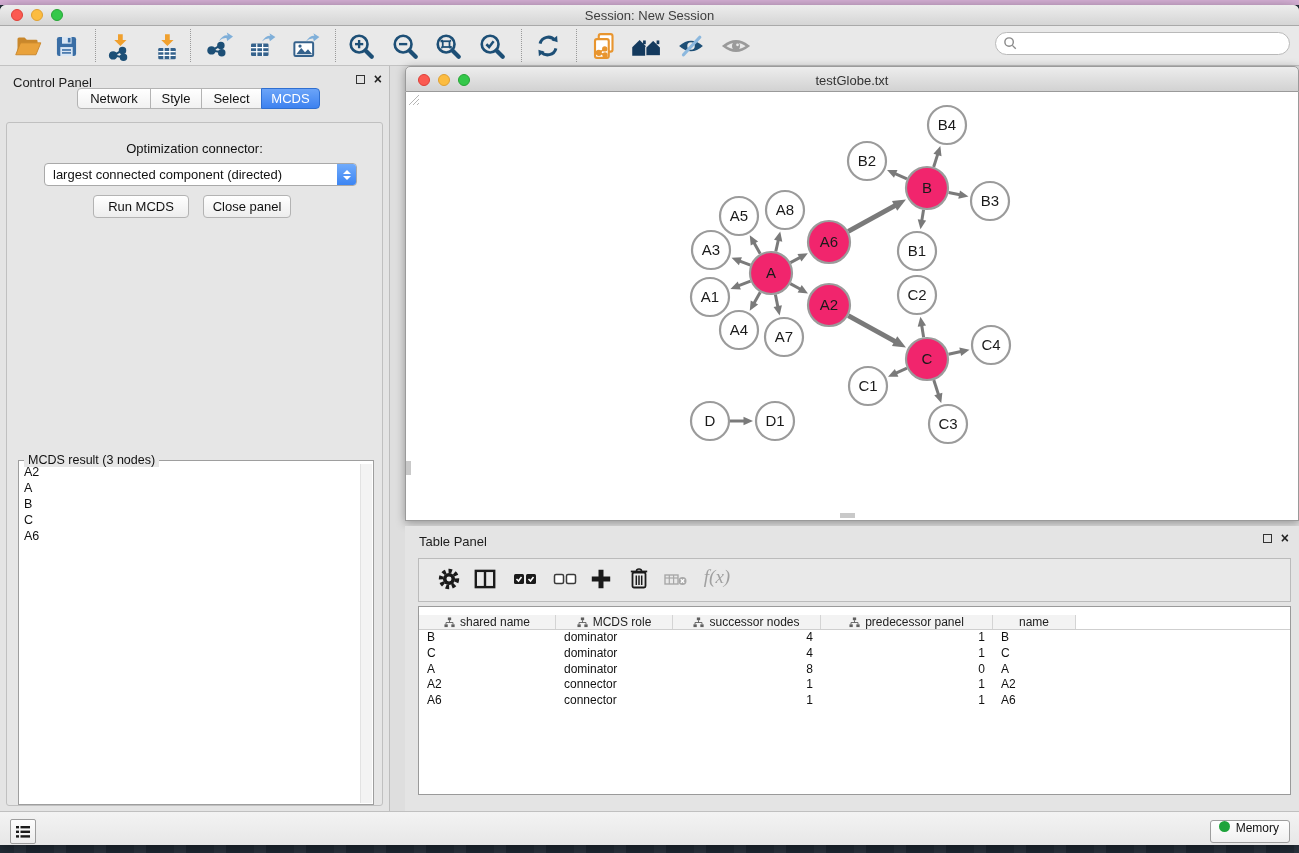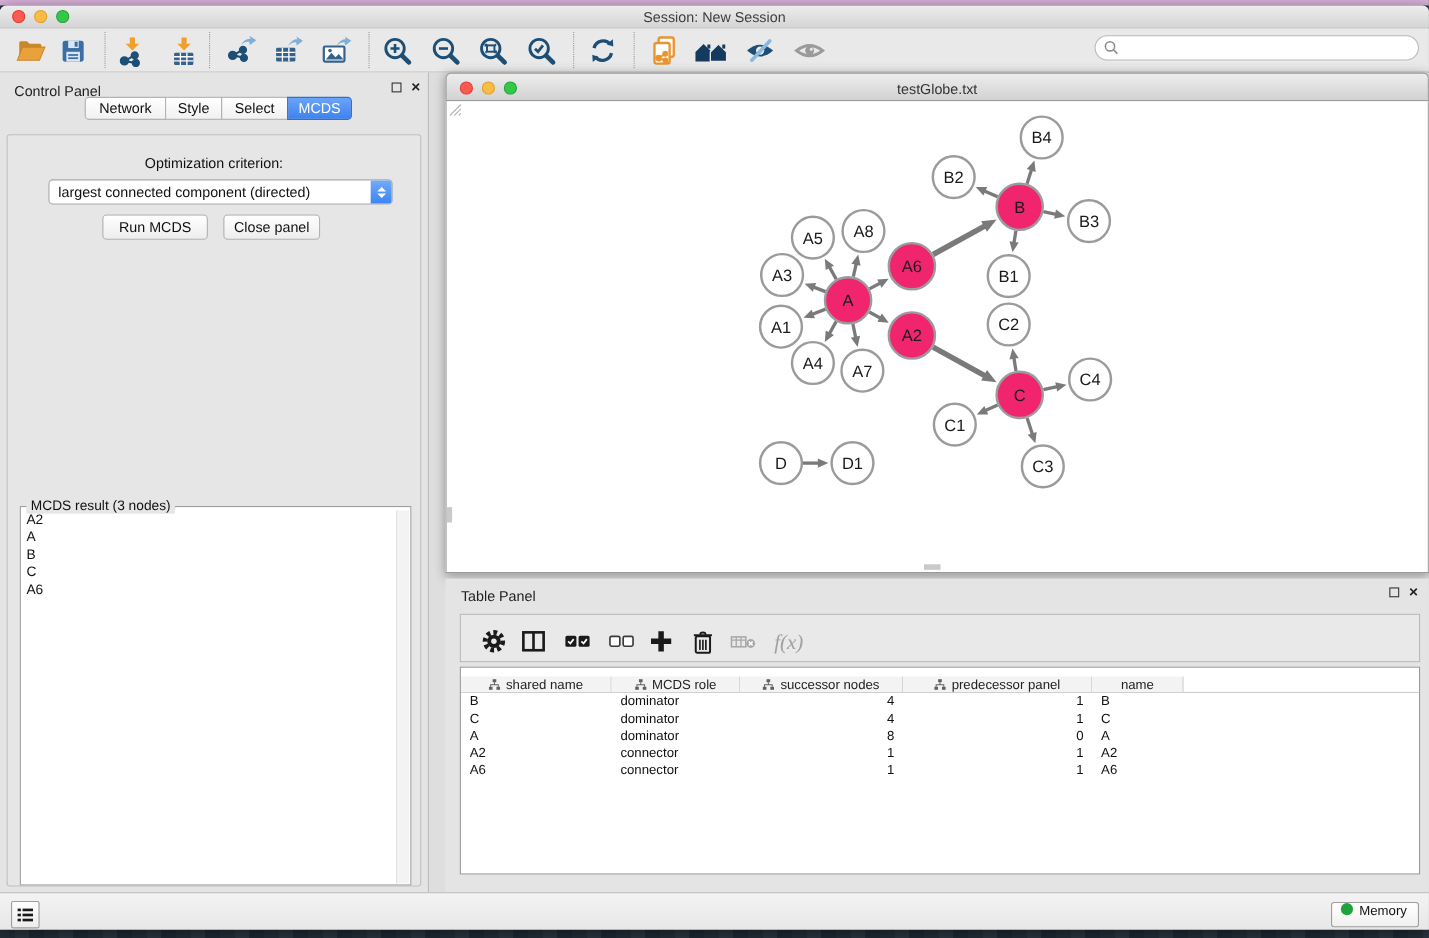--- a/index.html
+++ b/index.html
@@ -74,21 +74,21 @@
   .net-canvas{position:absolute;top:26px;left:0;right:0;bottom:0;background:#fff;
     border:1px solid #9a9a9a;border-top:none;box-sizing:border-box;}
   .net-canvas svg{position:absolute;left:0;top:0;}
   .tick-left{position:absolute;left:0;top:369px;width:5px;height:14px;background:#c9c9c9;}
   .tick-bottom{position:absolute;left:434px;bottom:2px;width:15px;height:5px;background:#c9c9c9;}
   .grip{position:absolute;right:1px;bottom:1px;width:14px;height:14px;}
   
   .table-panel{position:absolute;left:405px;top:460px;width:894px;height:286px;background:#e4e4e4;}
   .tp-toolbar{position:absolute;left:13px;right:8px;top:32px;height:44px;background:#e9e9e9;
     border:1px solid #bbb;box-sizing:border-box;}
-  .tp-icon{position:absolute;top:7px;width:30px;height:30px;display:flex;align-items:flex-end;justify-content:center;}
+  .tp-icon{position:absolute;top:7px;width:30px;height:30px;display:flex;align-items:flex-start;justify-content:center;}
   .fx{font-family:"Liberation Serif",serif;font-style:italic;font-size:19px;color:#a0a0a0;}
   .dtable{position:absolute;left:13px;right:8px;top:80px;height:189px;background:#fff;
     border:1px solid #9a9a9a;box-sizing:border-box;overflow:hidden;}
   .thead{display:flex;height:22px;border-bottom:1px solid #cfcfcf;align-items:flex-end;}
   .th{background:#f3f3f3;border-right:1px solid #d4d4d4;display:flex;align-items:center;justify-content:center;
     gap:5px;font-size:12px;color:#222;box-sizing:border-box;}
   .trow{display:flex;height:15.8px;}
   .td{font-size:12px;color:#111;line-height:15.8px;box-sizing:border-box;white-space:nowrap;overflow:hidden;}
   .td.left{padding-left:8px;text-align:left;}
   .td.right{padding-right:8px;text-align:right;}
@@ -297,21 +297,21 @@
           <div class="close-btn">×</div>
         </div>
         <div class="tabset" style="left:77px;top:22px;" id="cp-tabs">
             <div class="tab" style="width: 74px;">Network</div>
             <div class="tab" style="width: 52px;">Style</div>
             <div class="tab" style="width: 61px;">Select</div>
             <div class="tab sel" style="width: 59px;">MCDS</div>
           </div>
 
         <div class="cp-content">
-          <div class="opt-label">Optimization criterion:</div>
+          <div class="opt-label">Optimization connector:</div>
           <div class="selectbox">
             <div class="sel-text">largest connected component (directed)</div>
             <div class="spinner">
               <div class="spin-up"></div>
                 <div class="spin-dn"></div>
             </div>
           </div>
           <div class="btn" style="left:86px;top:72px;width:96px;">Run MCDS</div>
           <div class="btn" style="left:196px;top:72px;width:88px;">Close panel</div>
 

